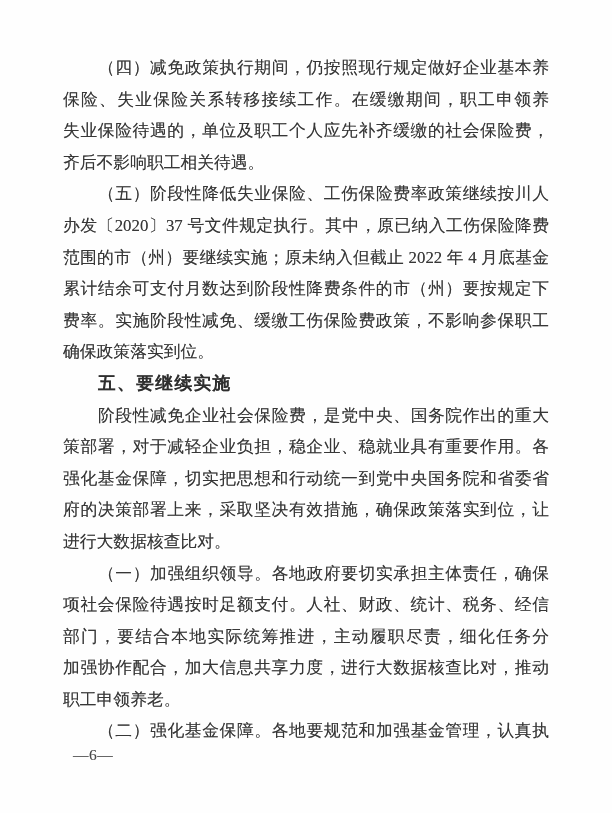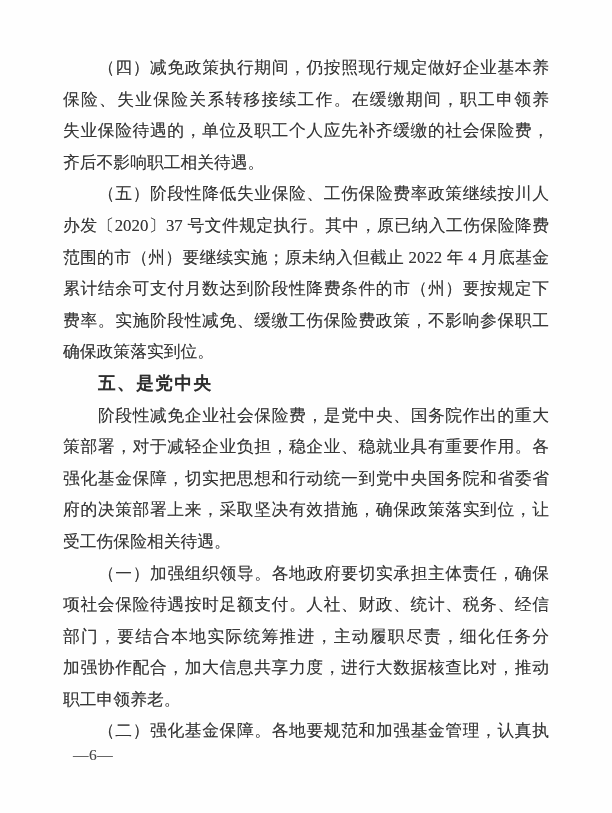--- a/index.html
+++ b/index.html
@@ -66,26 +66,26 @@
       <div class="line indent justify">（四）减免政策执行期间，仍按照现行规定做好企业基本养老</div>
       <div class="line justify">保险、失业保险关系转移接续工作。在缓缴期间，职工申领养老、</div>
       <div class="line justify">失业保险待遇的，单位及职工个人应先补齐缓缴的社会保险费，补</div>
       <div class="line">齐后不影响职工相关待遇。</div>
       <div class="line indent justify">（五）阶段性降低失业保险、工伤保险费率政策继续按川人社</div>
       <div class="line justify">办发〔2020〕37 号文件规定执行。其中，原已纳入工伤保险降费</div>
       <div class="line justify">范围的市（州）要继续实施；原未纳入但截止 2022 年 4 月底基金</div>
       <div class="line justify">累计结余可支付月数达到阶段性降费条件的市（州）要按规定下调</div>
       <div class="line justify">费率。实施阶段性减免、缓缴工伤保险费政策，不影响参保职工享</div>
       <div class="line">确保政策落实到位。</div>
-      <div class="line heading indent">五、是党中央</div>
+      <div class="line heading indent">五、要继续实施</div>
       <div class="line indent justify">阶段性减免企业社会保险费，是党中央、国务院作出的重大决</div>
       <div class="line justify">策部署，对于减轻企业负担，稳企业、稳就业具有重要作用。各地</div>
       <div class="line justify">强化基金保障，切实把思想和行动统一到党中央国务院和省委省政</div>
       <div class="line justify">府的决策部署上来，采取坚决有效措施，确保政策落实到位，让企</div>
-      <div class="line">受工伤保险相关待遇。</div>
+      <div class="line">进行大数据核查比对。</div>
       <div class="line indent justify">（一）加强组织领导。各地政府要切实承担主体责任，确保各</div>
       <div class="line justify">项社会保险待遇按时足额支付。人社、财政、统计、税务、经信等</div>
       <div class="line justify">部门，要结合本地实际统筹推进，主动履职尽责，细化任务分工，</div>
       <div class="line justify">加强协作配合，加大信息共享力度，进行大数据核查比对，推动政</div>
       <div class="line">职工申领养老。</div>
       <div class="line indent justify">（二）强化基金保障。各地要规范和加强基金管理，认真执行</div>
     </div>
   <div class="footer-pagenum">—6—</div>
 </div>
 

